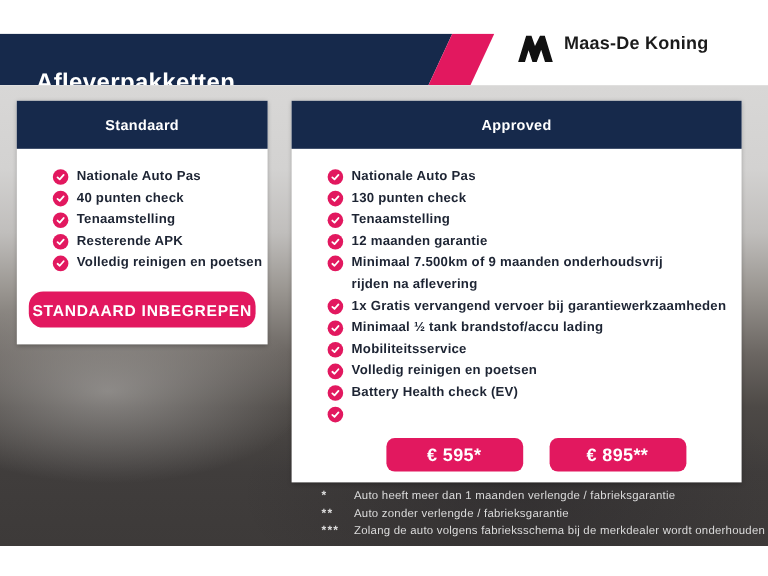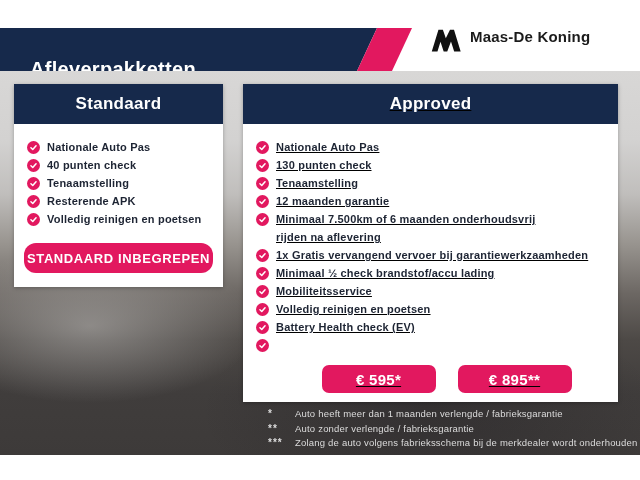--- a/index.html
+++ b/index.html
@@ -26,24 +26,24 @@
   
   .stage{position:absolute;top:71px;left:0;width:640px;height:384px;
     background:
       radial-gradient(ellipse 240px 110px at 90px 255px, rgba(186,184,182,.55), rgba(186,184,182,0) 70%),
       radial-gradient(ellipse 320px 150px at 430px 340px, rgba(22,20,26,.28), rgba(22,20,26,0) 72%),
       linear-gradient(180deg,#d8d7d6 0%,#d3d2d1 18%,#c0bebc 32%,#98948f 45%,#6c6763 58%,#4d4946 70%,#403d3c 84%,#3d3a39 100%);}
 
   
   .card{position:absolute;top:13px;background:#ffffff;box-shadow:0 1px 4px rgba(0,0,0,.28);}
   .card-standard{left:14px;width:209px;}
-  .card-approved{left:243px;width:375px;text-decoration:underline;}
+  .card-approved{left:243px;width:375px;}
   .card-header{height:40px;background:var(--navy);display:flex;align-items:center;justify-content:center;}
-  .card-header span{color:#ffffff;font-size:17px;font-weight:bold;letter-spacing:.3px;}
-  ul.features{list-style:none;padding:14px 8px 0 13px;}
+  .card-header span{color:#ffffff;font-size:12px;font-weight:bold;letter-spacing:.3px;}
+  ul.features{list-style:none;padding:14px 8px 0 30px;}
   ul.features li{display:flex;align-items:flex-start;gap:7px;min-height:18px;line-height:18px;}
   .check{flex:0 0 13px;width:13px;height:13px;margin-top:2.5px;border-radius:50%;
     background:var(--pink);display:flex;align-items:center;justify-content:center;}
   .check svg{width:9px;height:9px;display:block;}
   .feat-text{font-size:11px;font-weight:bold;color:#1d2433;letter-spacing:.2px;white-space:pre;}
 
   .included-wrap{padding:15px 10px 14px 10px;}
   .included-btn{display:block;width:100%;height:30px;border:none;border-radius:12px;
     background:var(--pink);color:#ffffff;font-family:"Liberation Sans",sans-serif;
     font-size:13px;font-weight:bold;letter-spacing:.6px;cursor:pointer;}
@@ -165,38 +165,38 @@
               </svg>
             </span>
           <span class="feat-text">12 maanden garantie</span>
         </li>
         <li>
           <span class="check">
               <svg viewBox="0 0 12 12">
                 <path d="M2.6 6.4 L5 8.6 L9.4 3.6" stroke="#ffffff" stroke-width="2" fill="none" stroke-linecap="round" stroke-linejoin="round"></path>
               </svg>
             </span>
-          <span class="feat-text">Minimaal 7.500km of 6 maanden onderhoudsvrij
+          <span class="feat-text">Minimaal 7.500km of 9 maanden onderhoudsvrij
 rijden na aflevering</span>
         </li>
         <li>
           <span class="check">
               <svg viewBox="0 0 12 12">
                 <path d="M2.6 6.4 L5 8.6 L9.4 3.6" stroke="#ffffff" stroke-width="2" fill="none" stroke-linecap="round" stroke-linejoin="round"></path>
               </svg>
             </span>
           <span class="feat-text">1x Gratis vervangend vervoer bij garantiewerkzaamheden</span>
         </li>
         <li>
           <span class="check">
               <svg viewBox="0 0 12 12">
                 <path d="M2.6 6.4 L5 8.6 L9.4 3.6" stroke="#ffffff" stroke-width="2" fill="none" stroke-linecap="round" stroke-linejoin="round"></path>
               </svg>
             </span>
-          <span class="feat-text">Minimaal ½ check brandstof/accu lading</span>
+          <span class="feat-text">Minimaal ½ tank brandstof/accu lading</span>
         </li>
         <li>
           <span class="check">
               <svg viewBox="0 0 12 12">
                 <path d="M2.6 6.4 L5 8.6 L9.4 3.6" stroke="#ffffff" stroke-width="2" fill="none" stroke-linecap="round" stroke-linejoin="round"></path>
               </svg>
             </span>
           <span class="feat-text">Mobiliteitsservice</span>
         </li>
         <li>

